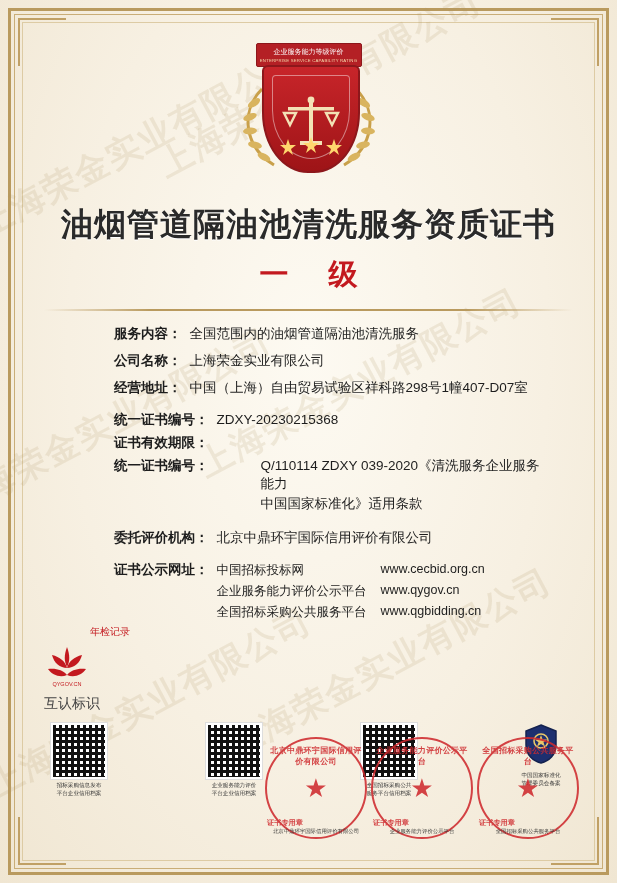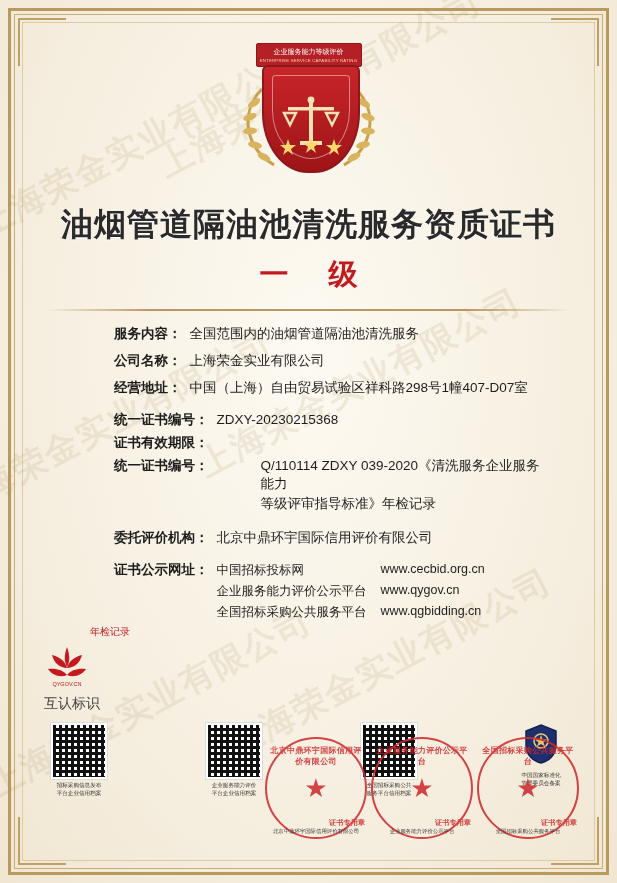--- a/index.html
+++ b/index.html
@@ -284,21 +284,21 @@
     position: absolute;
     left: 0; right: 0; top: 6px;
     text-align: center;
     font-size: 8px;
     font-weight: bold;
     letter-spacing: .3px;
   }
   .seal .foot {
     position: absolute;
     left: 0; right: 0; bottom: 9px;
-    text-align: right;
+    text-align: left;
     font-size: 7.2px;
     font-weight: bold;
   }
   .seal .sub {
     position: absolute;
     left: 0; right: 0; bottom: 2px;
     text-align: center;
     font-size: 5.4px;
   }
 </style>
@@ -395,21 +395,21 @@
           <span class="lbl">统一证书编号：</span>
           <span class="val">ZDXY-20230215368</span>
         </div>
         <div class="row">
           <span class="lbl">证书有效期限：</span>
         </div>
         <div class="row">
           <span class="lbl">统一证书编号：</span>
           <span class="val multi-val">
             <div>Q/110114 ZDXY 039-2020《清洗服务企业服务能力</div>
-            <div>等级评审指导标准》年检记录</div>
+            <div>中国国家标准化》适用条款</div>
           </span>
         </div>
       </div>
 
       <div class="block">
         <div class="row">
           <span class="lbl">委托评价机构：</span>
           <span class="val">北京中鼎环宇国际信用评价有限公司</span>
         </div>
       </div>

